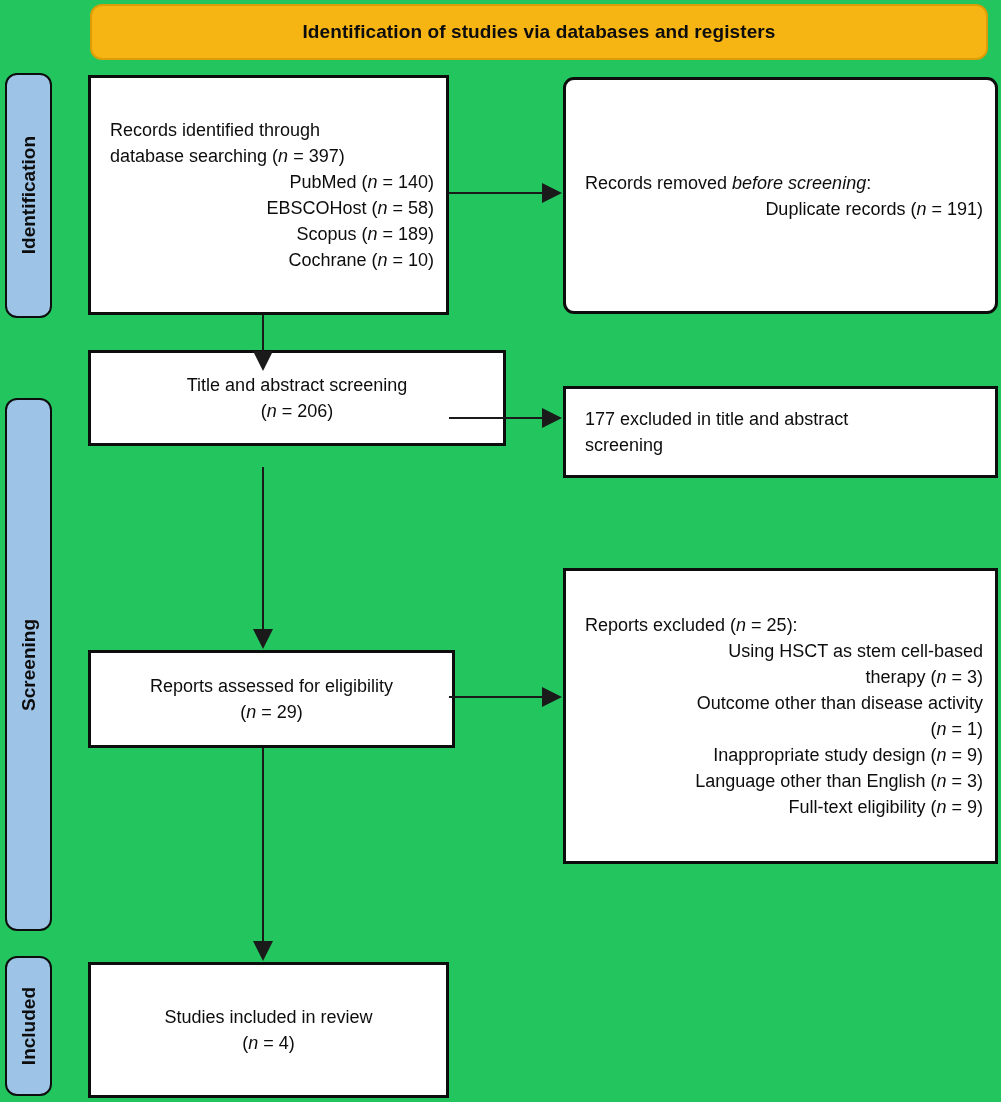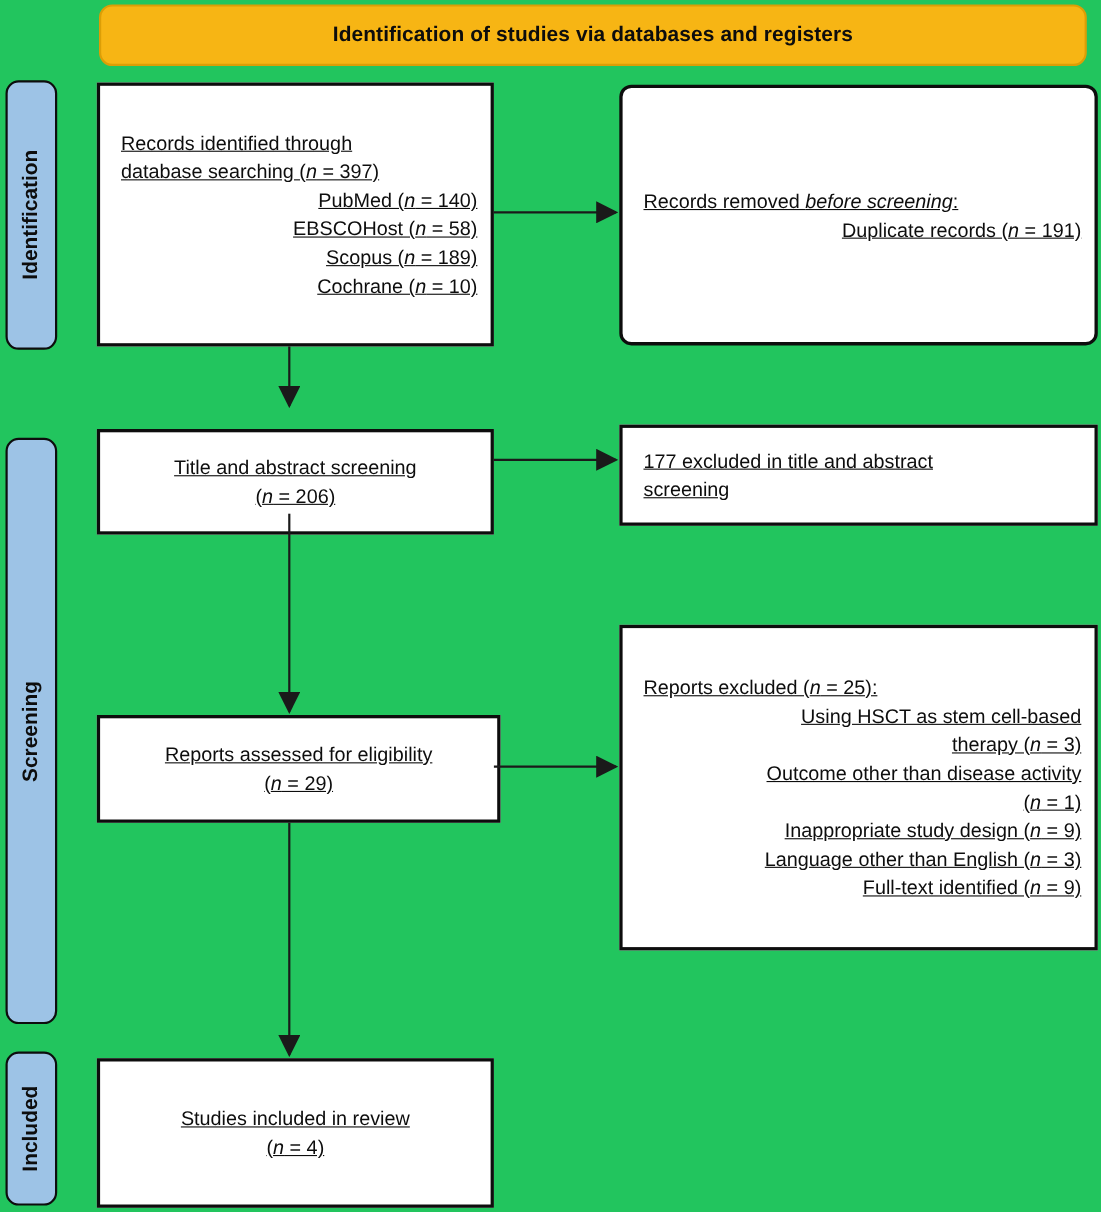--- a/index.html
+++ b/index.html
@@ -53,37 +53,36 @@
     transform: rotate(180deg);
     font-size: 19px;
     font-weight: bold;
     white-space: nowrap;
   }
   .box {
     position: absolute;
     box-sizing: border-box;
     background: #ffffff;
     border: 3px solid var(--box-border, #0d0d0d);
-    text-decoration: underline;
   }
   .box-content {
     display: flex;
     flex-direction: column;
     justify-content: center;
     height: 100%;
     font-size: 18px;
     line-height: 26px;
   }
   .align-left .box-content  { padding: 0 12px 0 19px; text-align: left; }
   .align-center .box-content{ padding: 0 8px; text-align: center; }
   .line.indent { padding-left: 36px; text-align: right; }
   .it { font-style: italic; }
   .box-records-identified { left: 88px;  top: 75px;  width: 361px; height: 240px; }
   .box-records-removed    { left: 563px; top: 77px;  width: 435px; height: 237px; border-radius: 11px; }
-  .box-title-abstract     { left: 88px;  top: 390px; width: 361px; height: 96px;  }
+  .box-title-abstract     { left: 88px;  top: 350px; width: 418px; height: 96px;  }
   .box-excluded-title     { left: 563px; top: 370px; width: 435px; height: 92px; margin-top: 16px;  }
   .box-reports-excluded   { left: 563px; top: 568px; width: 435px; height: 296px; }
   .box-reports-assessed   { left: 88px;  top: 650px; width: 367px; height: 98px;  }
   .box-studies-included   { left: 88px;  top: 962px; width: 361px; height: 136px; }
   .arrows {
     position: absolute;
     left: 0; top: 0;
     pointer-events: none;
   }
   .arrow-line {
@@ -148,21 +147,21 @@
 
   <div class="box box-reports-excluded align-left">
     <div class="box-content">
         <div class="line"><span>Reports excluded (</span><span class="it">n</span><span> = 25):</span></div>
         <div class="line indent"><span>Using HSCT as stem cell-based</span></div>
         <div class="line indent"><span>therapy (</span><span class="it">n</span><span> = 3)</span></div>
         <div class="line indent"><span>Outcome other than disease activity</span></div>
         <div class="line indent"><span>(</span><span class="it">n</span><span> = 1)</span></div>
         <div class="line indent"><span>Inappropriate study design (</span><span class="it">n</span><span> = 9)</span></div>
         <div class="line indent"><span>Language other than English (</span><span class="it">n</span><span> = 3)</span></div>
-        <div class="line indent"><span>Full-text identified (</span><span class="it">n</span><span> = 9)</span></div>
+        <div class="line indent"><span>Full-text eligibility (</span><span class="it">n</span><span> = 9)</span></div>
       </div>
   </div>
 
   <div class="box box-reports-assessed align-center">
     <div class="box-content">
         <div class="line"><span>Reports assessed for eligibility</span></div>
         <div class="line"><span>(</span><span class="it">n</span><span> = 29)</span></div>
       </div>
   </div>
 

